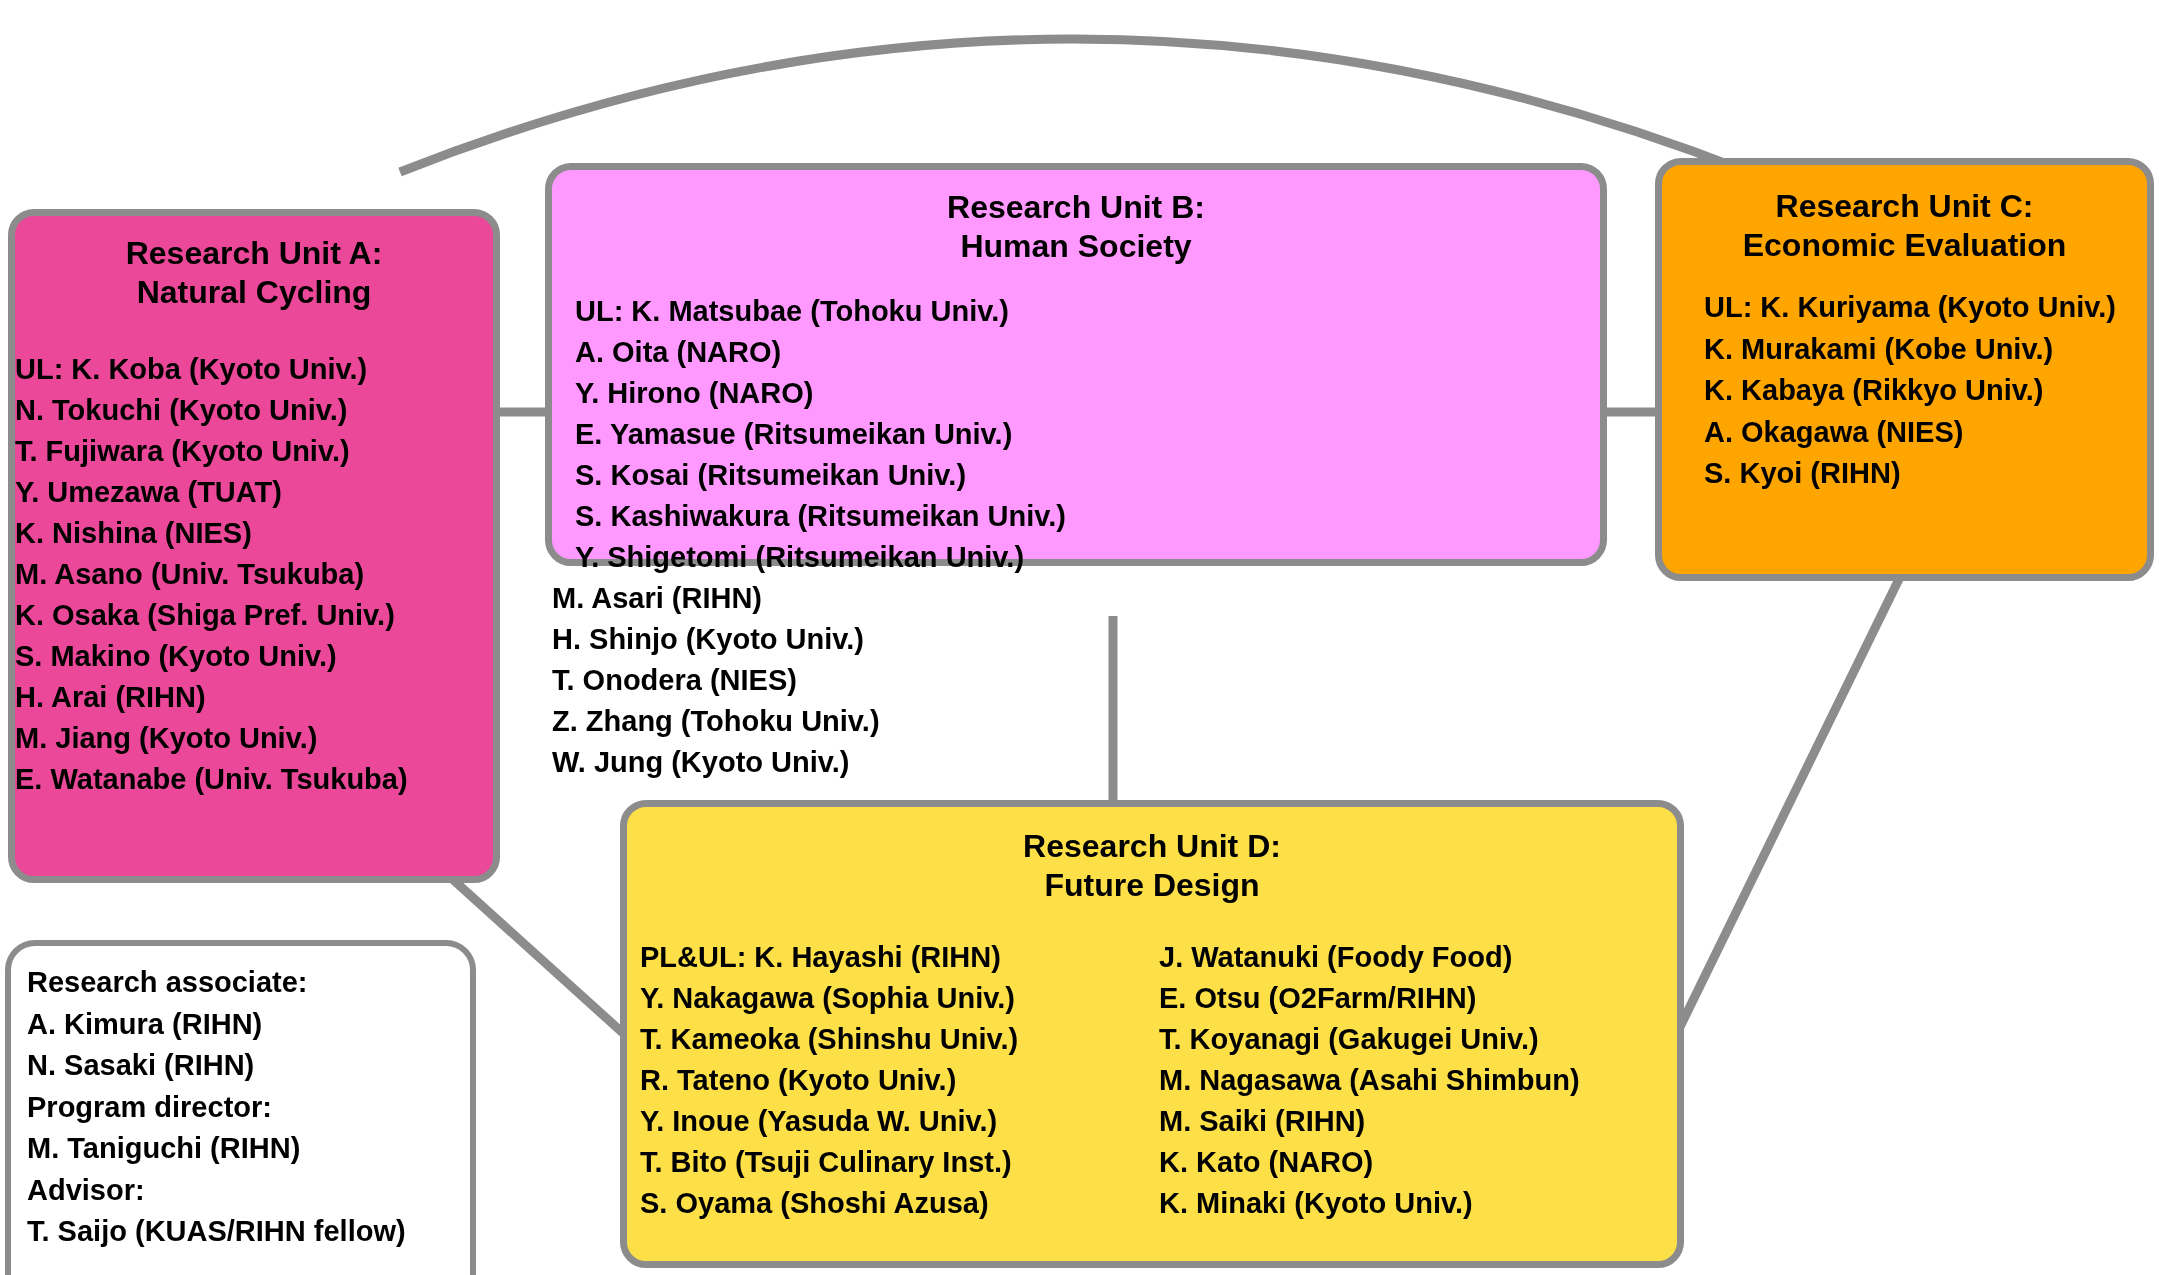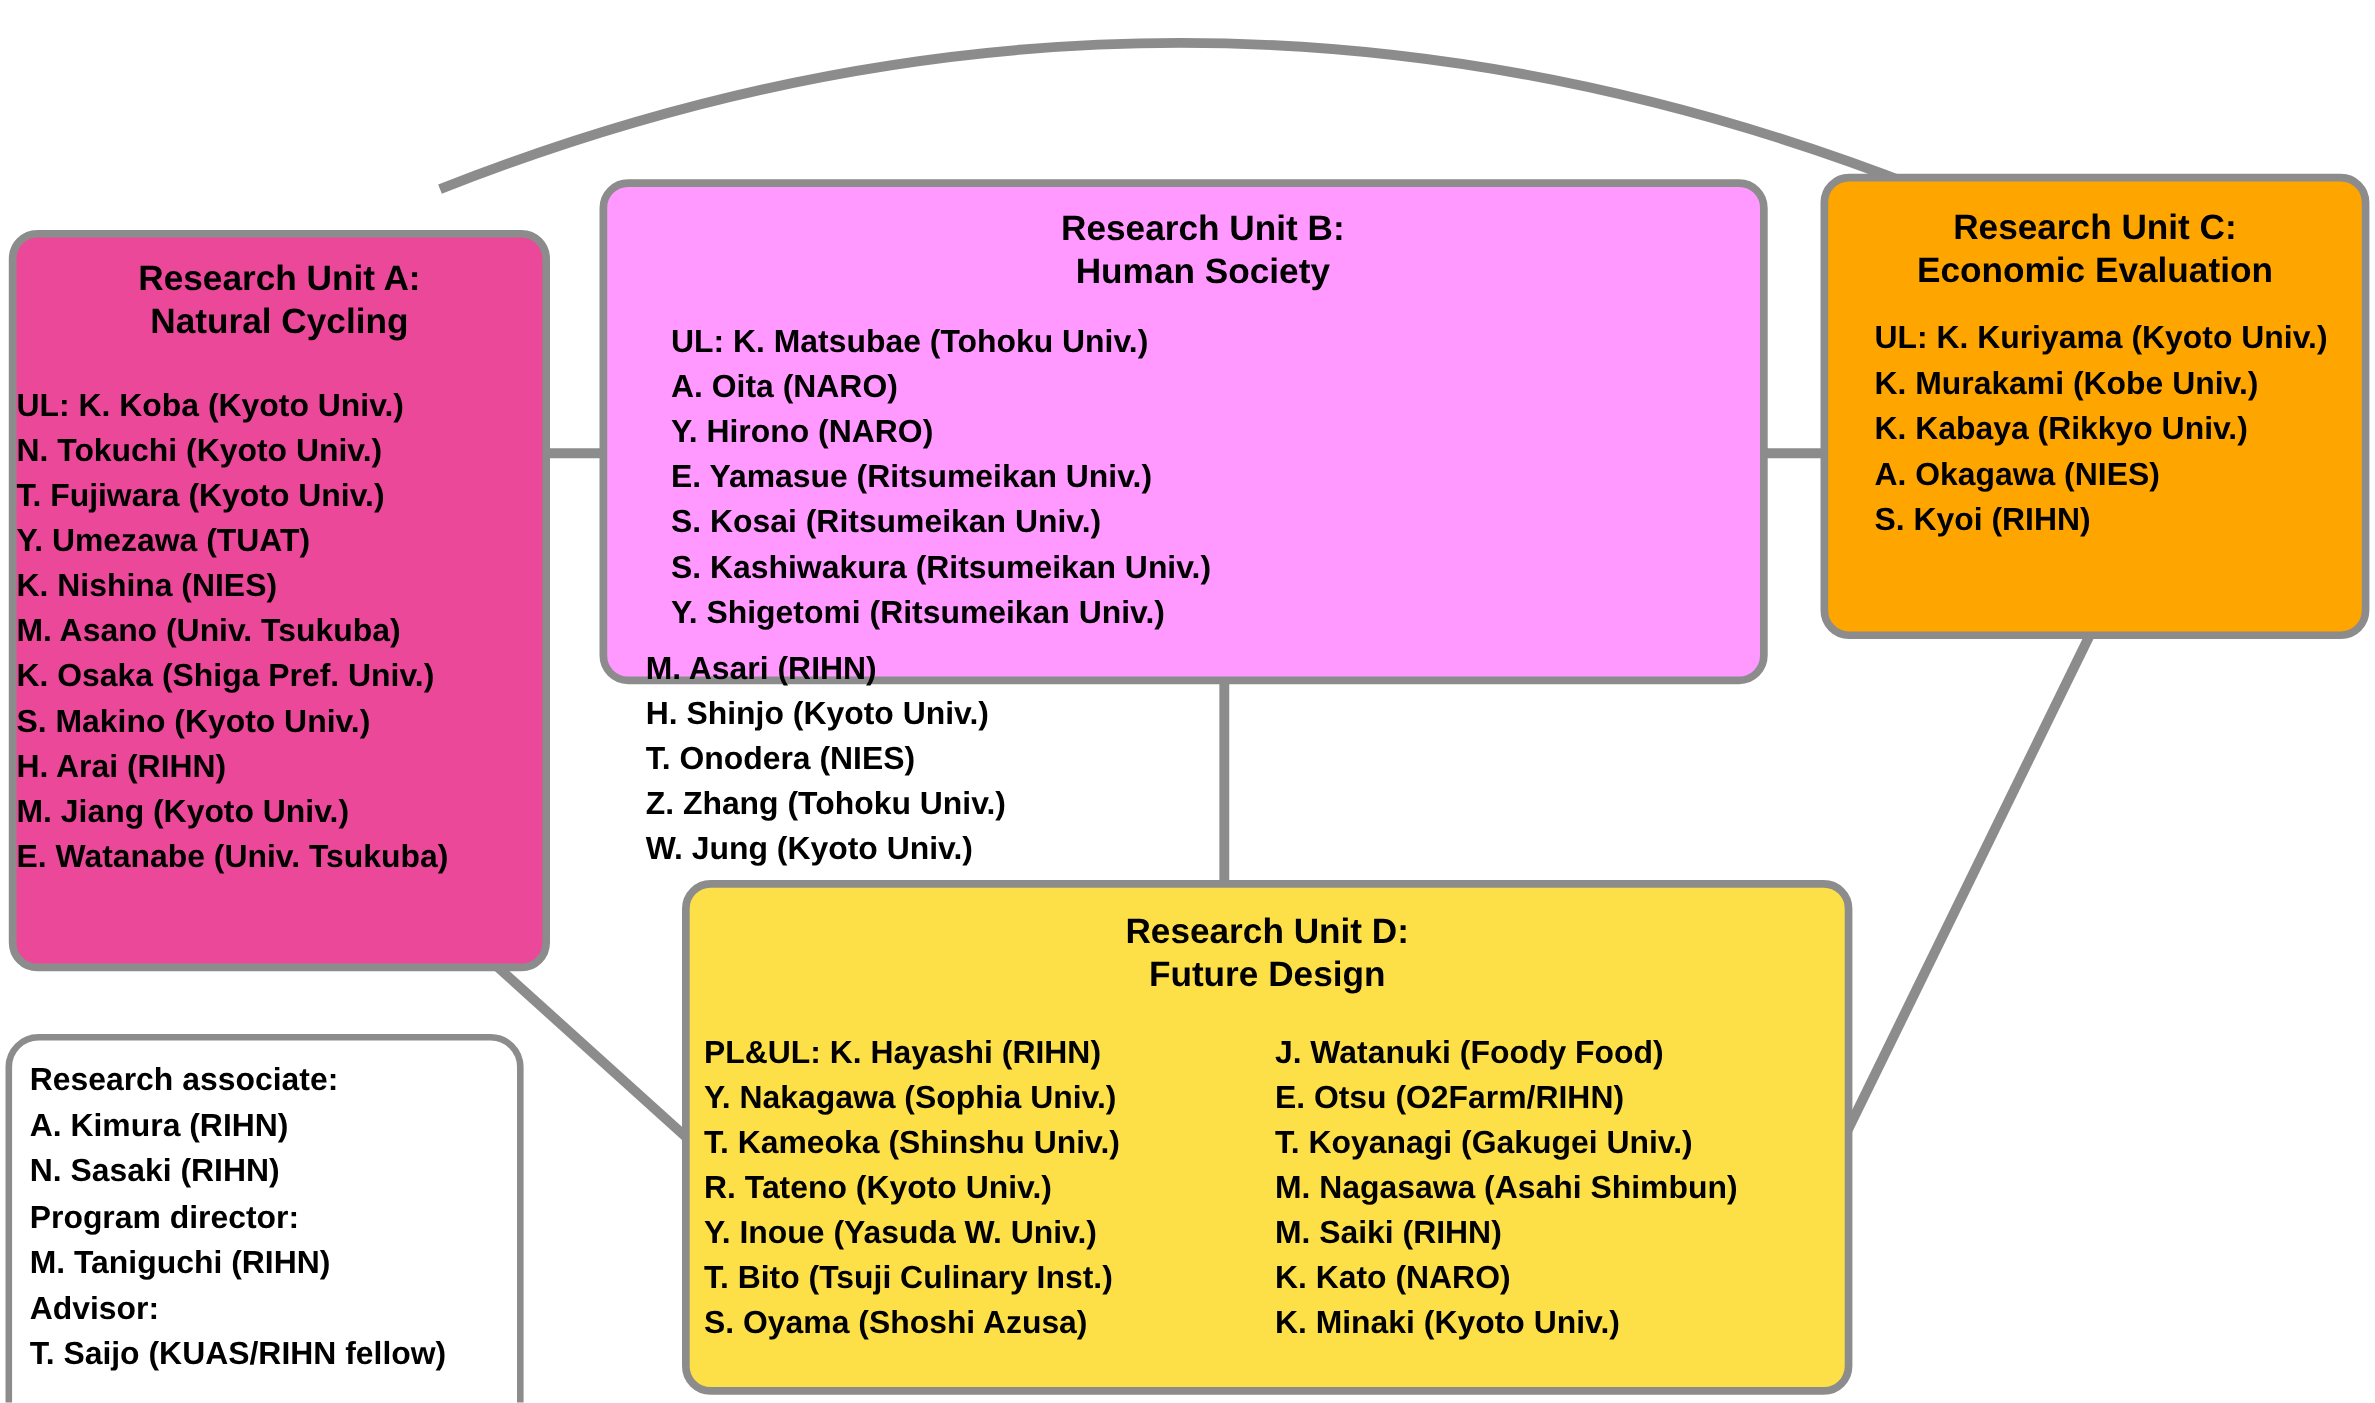--- a/index.html
+++ b/index.html
@@ -21,24 +21,24 @@
   }
   .unit-title { text-align:center; font-size:32px; line-height:39px; }
   .member-line { font-size:29px; line-height:41px; white-space:nowrap; }
   .cols { display:flex; }
 
   
   .unit-a { left:8px; top:161px; width:492px; height:674px; padding-top:18px; }
   .unit-a .members { margin-top:37px; }
 
   
-  .unit-b { left:545px; top:163px; width:1062px; height:459px; padding-top:18px;padding-left:35px; }
+  .unit-b { left:545px; top:163px; width:1062px; height:403px; padding-top:18px; }
   .unit-b .cols { margin-top:25px;flex-direction:column; }
   .unit-b .col-left  { width:578px; padding-left:23px; }
-  .unit-b .col-right { flex:1;margin-top:10px; }
+  .unit-b .col-right { flex:1; }
 
   
   .unit-c { left:1655px; top:158px; width:499px; height:423px; padding-top:22px; }
   .unit-c .members { margin-top:22px; padding-left:18px;margin-left:24px; }
   .unit-c .member-line { line-height:41.5px; }
 
   
   .unit-d { left:620px; top:800px; width:1064px; height:468px; padding-top:20px; }
   .unit-d .cols { margin-top:32px; }
   .unit-d .col-left  { width:532px; padding-left:13px; }

